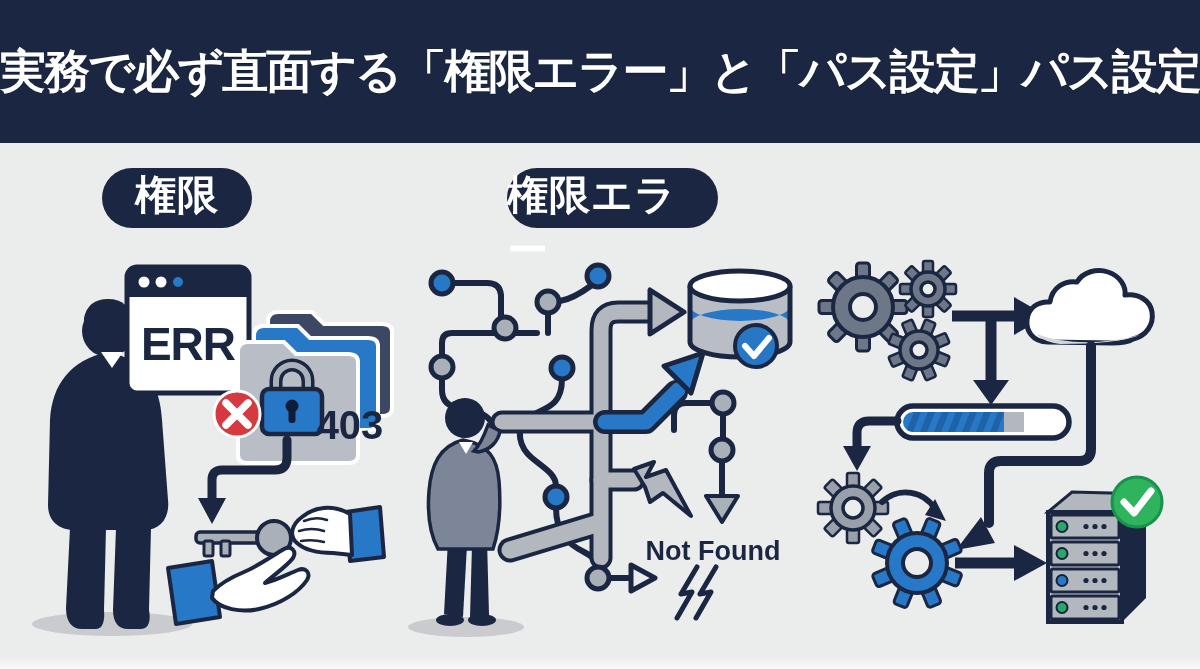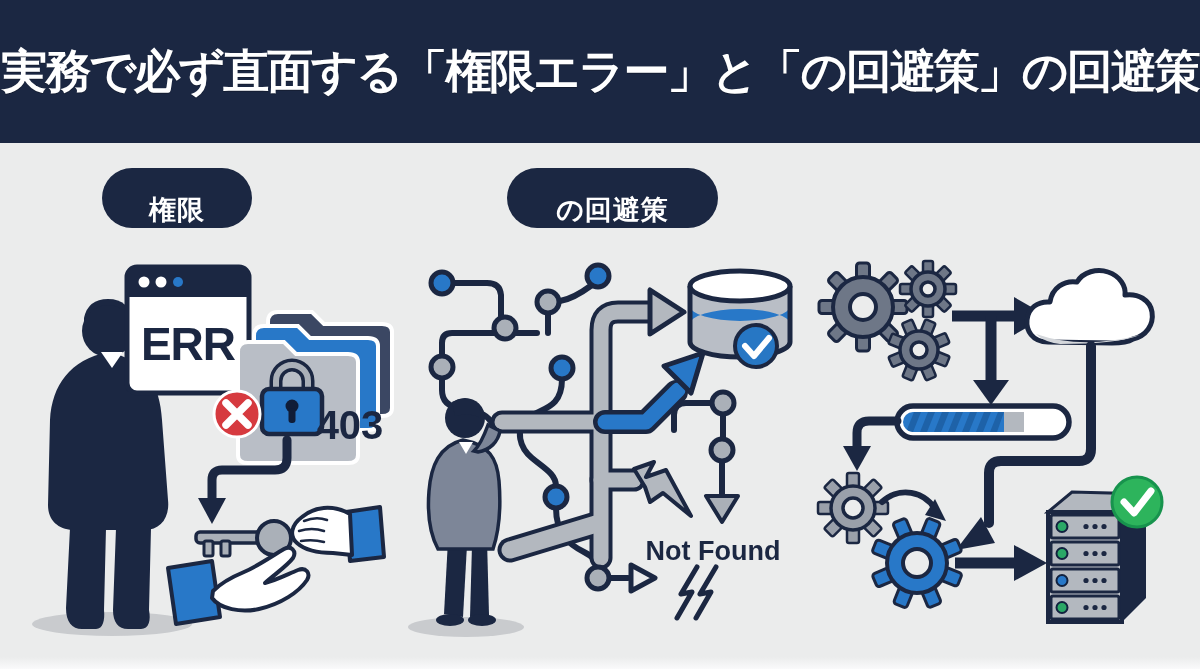--- a/index.html
+++ b/index.html
@@ -11,47 +11,47 @@
   .titlebar{
     position:absolute;left:0;top:0;width:1200px;height:143px;
     background:#1b2742;display:flex;align-items:center;justify-content:center;
   }
   .titlebar .title{
     color:#ffffff;font-size:46px;font-weight:bold;letter-spacing:-2px;white-space:nowrap;
     text-shadow:0 1px 0 rgba(0,0,0,.25);
   }
   .pill{
     position:absolute;background:#1b2742;border-radius:30px;
-    display:flex;align-items:flex-end;justify-content:center;
-    color:#ffffff;font-weight:bold;font-size:27px;letter-spacing:1px;
+    display:flex;align-items:flex-start;justify-content:center;
+    color:#ffffff;font-weight:bold;font-size:41px;letter-spacing:1px;
   }
   .pill1{left:102px;top:168px;width:150px;height:60px;}
   .pill2{left:507px;top:168px;width:211px;height:60px;}
   .pill3{left:889px;top:168px;width:198px;height:60px;}
   svg{position:absolute;display:block;}
   .bottom-fade{
     position:absolute;left:0;bottom:0;width:1200px;height:12px;
     background:linear-gradient(to bottom,rgba(251,251,252,0),#fafafb);
   }
   svg text{font-family:"Liberation Sans","DejaVu Sans",sans-serif;}
 </style>
 </head>
 <body>
 
 <div class="stage">
 
   <div class="titlebar">
-    <div class="title">実務で必ず直面する「権限エラー」と「の回避策」の回避策</div>
+    <div class="title">実務で必ず直面する「権限エラー」と「パス設定」パス設定</div>
   </div>
 
   <div class="pill pill1">
     <span>権限</span>
   </div>
   <div class="pill pill2">
-    <span>の回避策</span>
+    <span>権限エラー</span>
   </div>
 
   <svg style="left:0;top:143px" width="400" height="526" viewBox="0 143 400 526">
 
     <ellipse cx="112" cy="624" rx="80" ry="12" fill="#c9cbce"></ellipse>
 
     <g fill="#1b2742">
       <path d="M84 318 Q88 299 108 299 Q130 299 132 322 L130 340 Q126 355 108 357 Q90 355 84 338 Z"></path>
       <circle cx="108" cy="331" r="26"></circle>
       <rect x="98" y="348" width="20" height="14"></rect>

